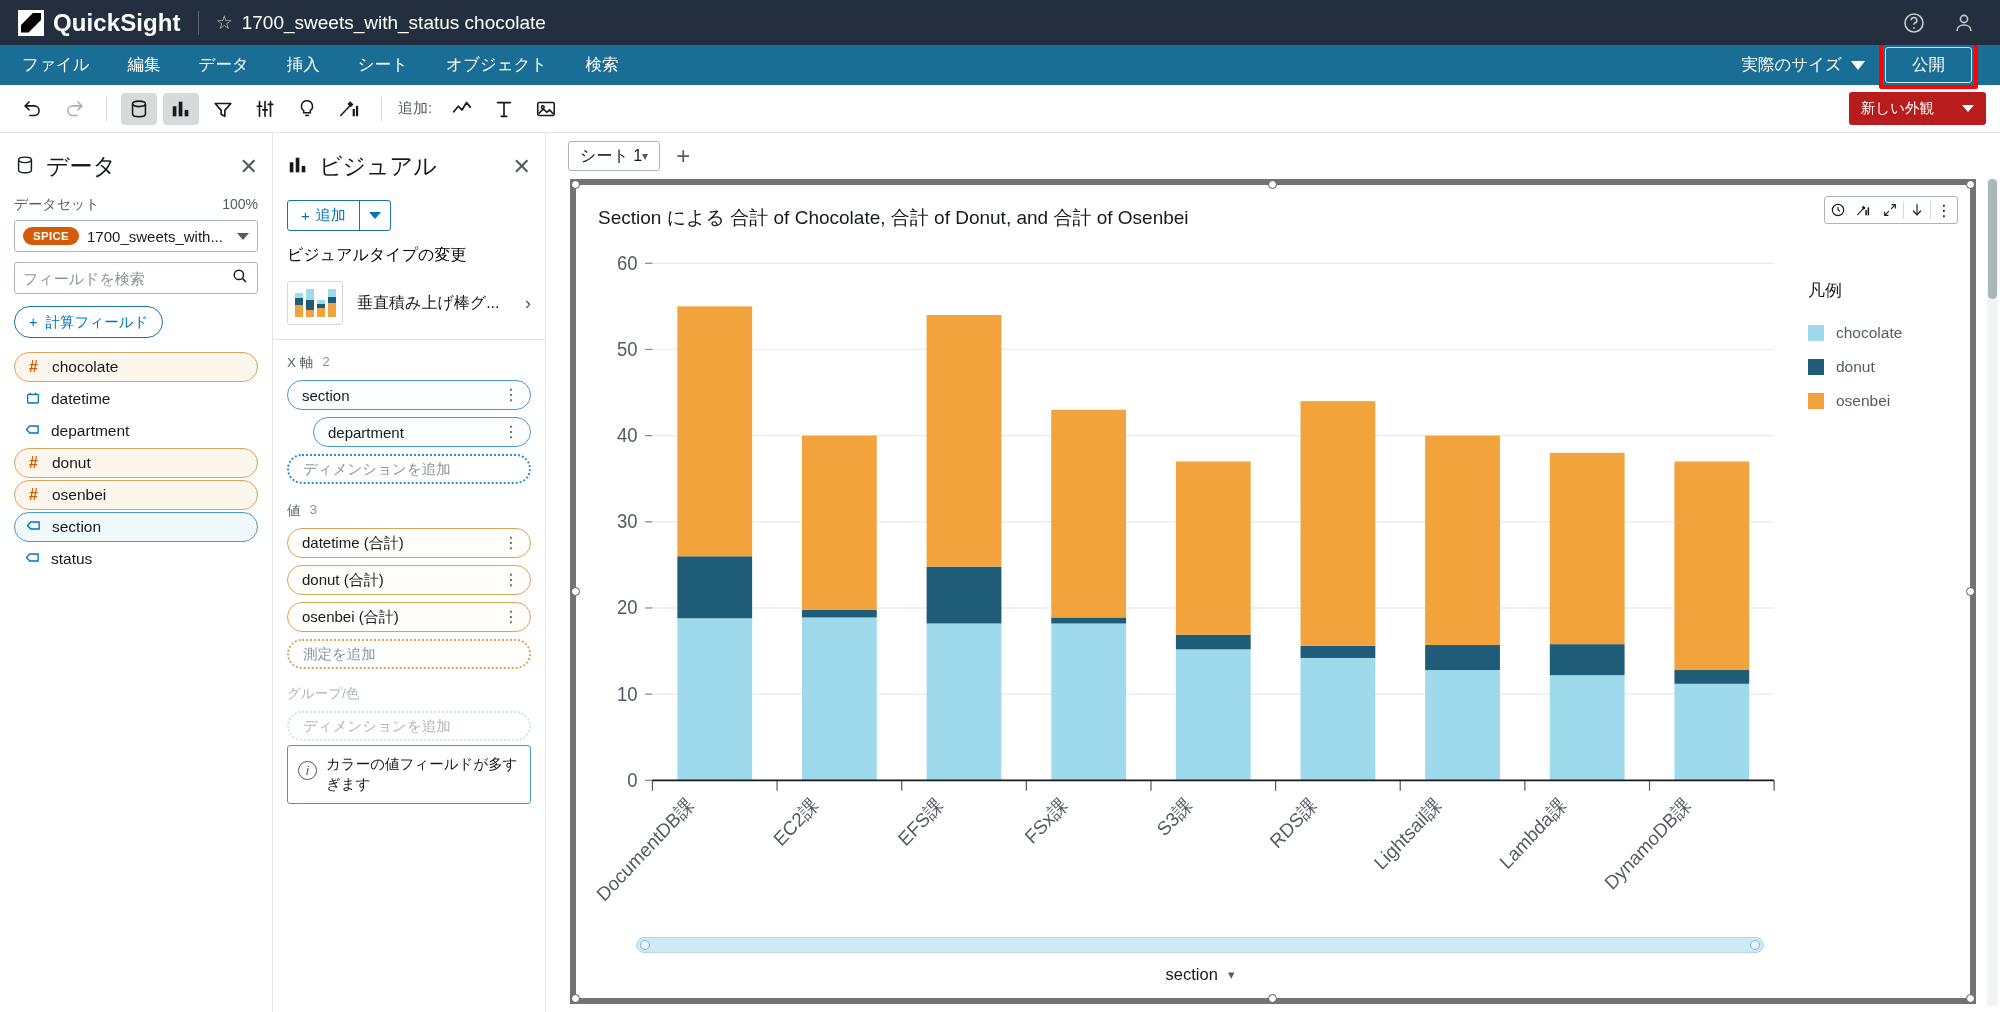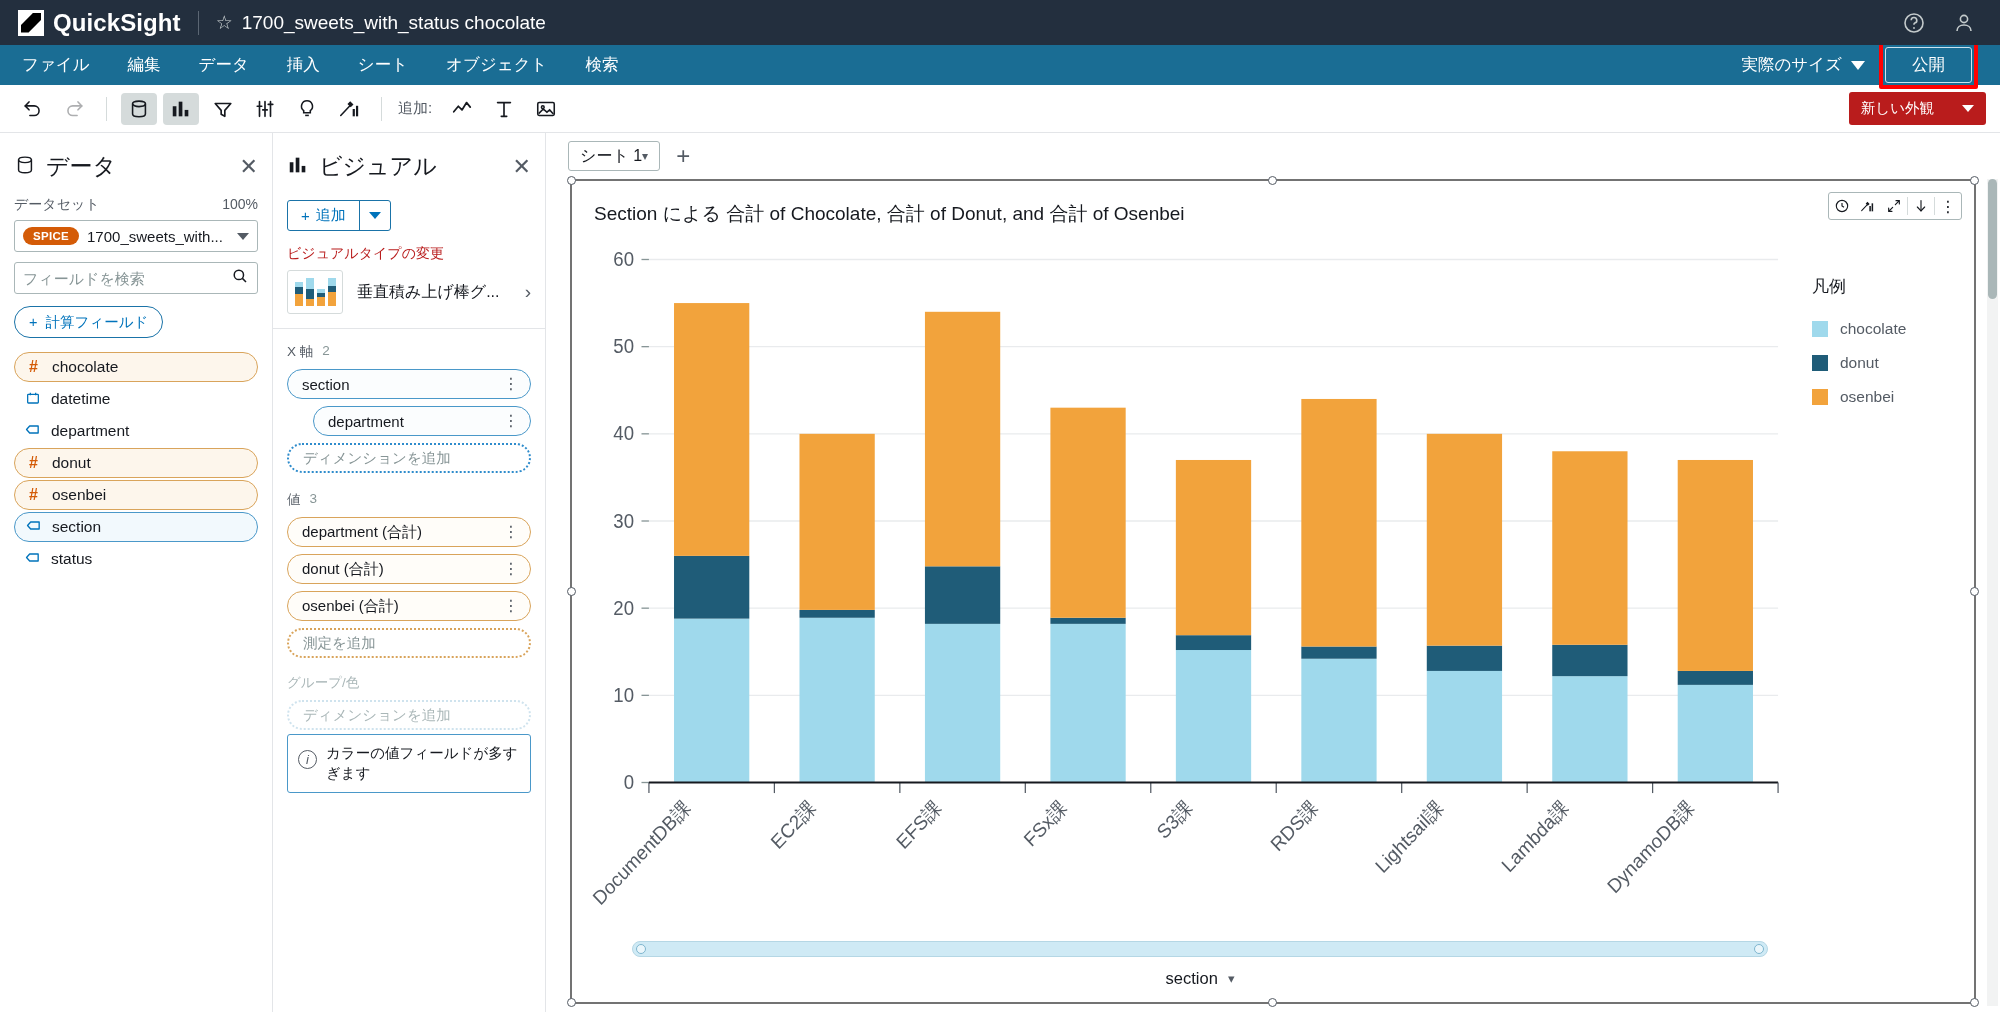--- a/index.html
+++ b/index.html
@@ -122,21 +122,21 @@
   #add-visual-btn {
     margin-top: 4px; display: inline-flex; border: 1px solid #1a73a8; border-radius: 3px;
     overflow: hidden; cursor: pointer; background: #fff;
   }
   #add-visual-btn .lbl { padding: 5px 13px; color: #0073bb; font-size: 15px;
      display: flex; align-items: center; gap: 6px; }
   #add-visual-btn .dd { padding: 5px 9px; border-left: 1px solid #1a73a8;
      display: flex; align-items: center; }
   .caret-blue { width:0;height:0;border-left:6px solid transparent;
      border-right:6px solid transparent;border-top:7px solid #0073bb; }
-  #vis-type-label { font-size: 14px; color: #b91c1c; margin: 14px 0 7px; }
+  #vis-type-label { font-size: 16px; color: #000000; margin: 14px 0 15px; }
   #vis-type-row { display: flex; align-items: center; gap: 14px; cursor: pointer; }
   #vis-type-thumb {
     width: 56px; height: 44px; border: 1px solid #d5dbdb; border-radius: 3px;
     display: flex; align-items: flex-end; justify-content: center; gap: 3px;
     padding-bottom: 7px; flex: none; background: #fff;
   }
   .mini-bar { width: 8px; display: flex; flex-direction: column-reverse; }
   .mini-bar i { display: block; width: 100%; }
   #vis-type-name { font-size: 16px; color: #16191f; flex: 1; overflow: hidden;
     white-space: nowrap; text-overflow: ellipsis; }
@@ -176,21 +176,21 @@
   #canvas-col { flex: 1; display: flex; flex-direction: column; min-width: 0; position: relative; }
   #sheet-bar { height: 46px; display: flex; align-items: center; padding: 0 22px; gap: 16px; }
   #sheet-tab {
     border: 1px solid #aab7b8; border-radius: 3px; height: 30px; display: flex;
     align-items: center; padding: 0 11px; font-size: 16px; color: #16191f; cursor: pointer;
   }
   #add-sheet { font-size: 24px; color: #545b64; cursor: pointer; line-height: 1; }
   #canvas { flex: 1; background: #fff; padding: 0 24px 8px 24px; position: relative; }
 
   #visual-box {
-    position: relative; border: 2px solid #737373; background: #fff;
+    position: relative; border: 6px solid #737373; background: #fff;
     height: 100%; display: flex; flex-direction: column;
   }
   .handle { position: absolute; width: 9px; height: 9px; background: #fff;
     border: 1px solid #545b64; border-radius: 50%; }
   .h-t { top: -5px; left: 50%; margin-left: -5px; }
   .h-b { bottom: -5px; left: 50%; margin-left: -5px; }
   .h-l { left: -5px; top: 50%; margin-top: -5px; }
   .h-r { right: -5px; top: 50%; margin-top: -5px; }
   .h-tl { top: -5px; left: -5px; } .h-tr { top: -5px; right: -5px; }
   .h-bl { bottom: -5px; left: -5px; } .h-br { bottom: -5px; right: -5px; }
@@ -517,21 +517,21 @@
       <span class="kebab">⋮</span>
     </div>
     <div class="drop-zone blue">ディメンションを追加</div>
 
     
     <div class="well-label" style="margin-top:18px">
       <span>値</span>
       <span class="cnt">3</span>
     </div>
     <div class="well-pill meas">
-      <span class="ptxt">department (合計)</span>
+      <span class="ptxt">datetime (合計)</span>
       <span class="kebab">⋮</span>
     </div>
     <div class="well-pill meas">
       <span class="ptxt">donut (合計)</span>
       <span class="kebab">⋮</span>
     </div>
     <div class="well-pill meas">
       <span class="ptxt">osenbei (合計)</span>
       <span class="kebab">⋮</span>
     </div>

